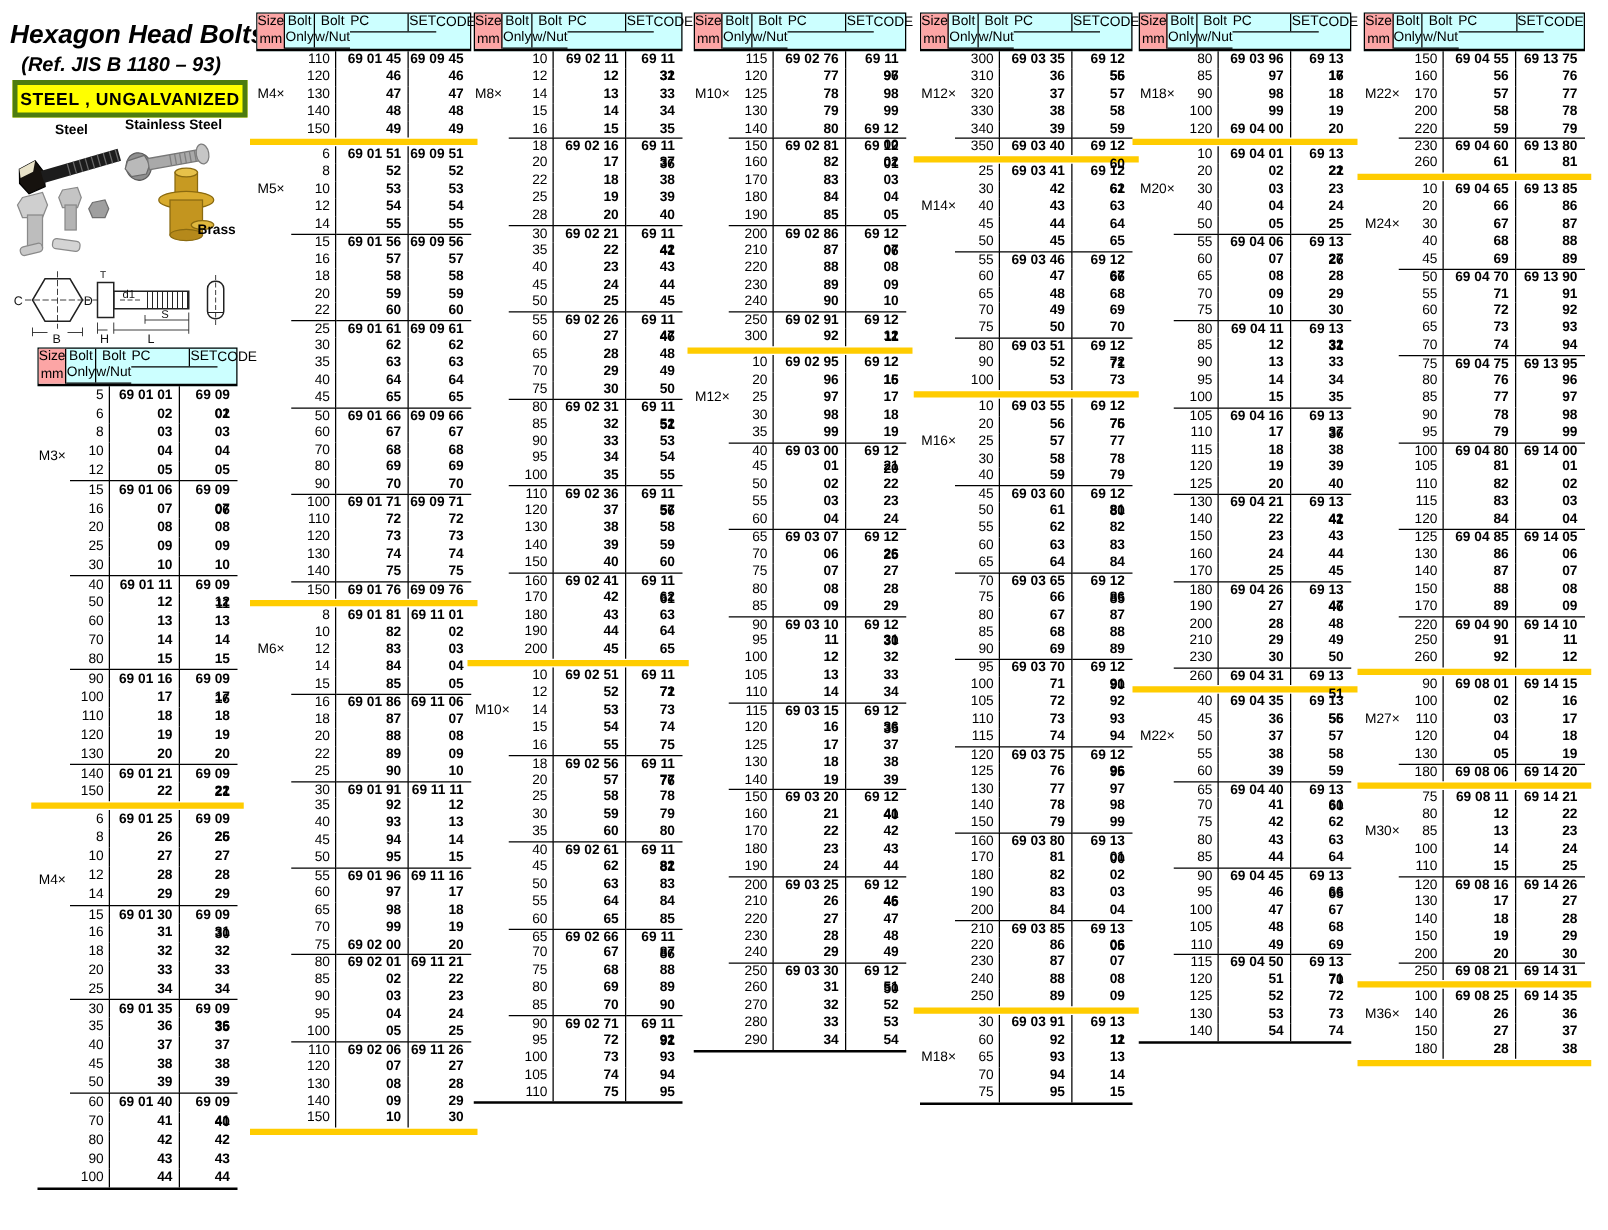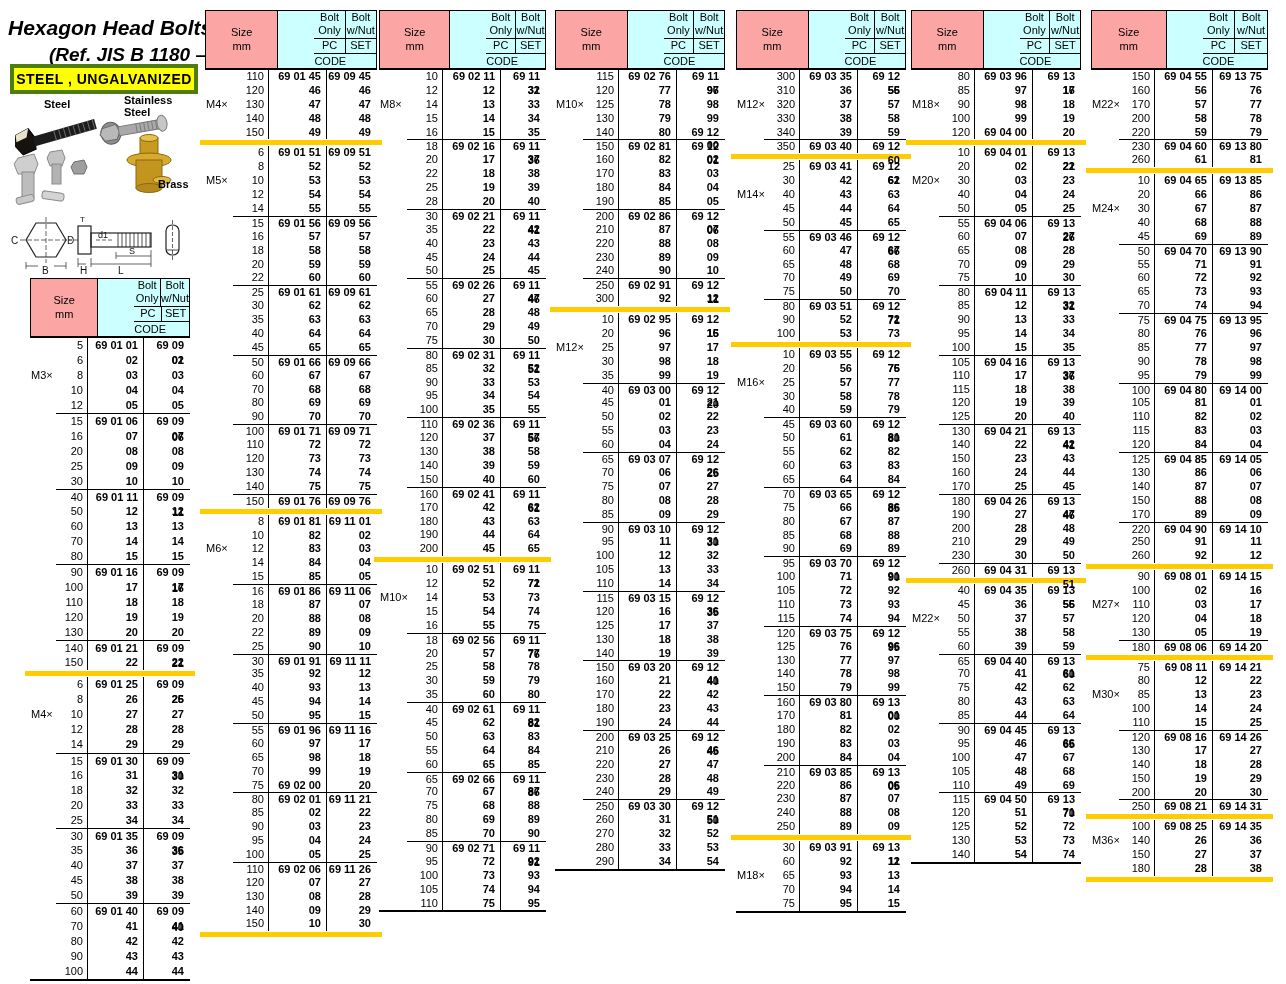--- a/index.html
+++ b/index.html
@@ -1,56 +1,56 @@
 <!DOCTYPE html>
 <html><head>
 <meta charset="utf-8">
 <style>
   html,body{margin:0;padding:0;background:#fff;}
   .page{position:relative;width:1286px;height:984px;background:#fff;overflow:hidden;
         font-family:"Liberation Sans",sans-serif;color:#000;}
   
   .title{position:absolute;left:8px;top:16px;font-style:italic;font-weight:bold;font-size:21px;}
-  .ref{position:absolute;left:17px;top:44px;font-style:italic;font-weight:bold;font-size:19px;margin-left:32px;}
+  .ref{position:absolute;left:17px;top:44px;font-style:italic;font-weight:bold;font-size:16px;}
   .banner{position:absolute;left:10px;top:64px;width:180px;background:#ffff00;border:4px solid #4d7c0f;
           text-align:center;font-weight:bold;font-size:14px;padding:3px 0;letter-spacing:.5px;}
   .photos{position:absolute;left:8px;top:92px;width:190px;height:122px;}
   .photos .lbl{position:absolute;font-weight:bold;font-size:11px;}
   .lbl-steel{left:36px;top:6px;}
-  .lbl-ss{left:92px;top:2px;font-size:10px;margin-left:24px;}
+  .lbl-ss{left:92px;top:2px;font-size:10px;}
   .lbl-brass{left:150px;top:86px;font-size:10px;}
   .diagram{position:absolute;left:8px;top:212px;width:185px;height:64px;}
   
   .table{position:absolute;font-size:11px;line-height:13.9px;}
   .t1{left:30px;top:278px;width:160px;}
   .t2{left:205px;top:10px;width:172px;}
   .t3{left:379px;top:10px;width:167px;}
   .t4{left:555px;top:10px;width:170px;}
   .t5{left:736px;top:10px;width:170px;}
   .t6{left:911px;top:10px;width:170px;}
   .t7{left:1091px;top:10px;width:177px;}
   .thead{display:flex;border:1px solid #000;border-bottom:2px solid #000;background:#ccffff;}
   .h-size{width:42%;background:#fca5a5;border-right:1px solid #000;display:flex;flex-direction:column;
           justify-content:center;align-items:center;}
-  .h-right{flex:1;display:flex;flex-direction:column;margin-left:36px;}
+  .h-right{flex:1;display:flex;flex-direction:row;}
   .h-row1{display:flex;border-bottom:1px solid #000;height:27px;}
-  .h-row2{display:flex;border-bottom:1px solid #000;height:14px;line-height:14px;}
+  .h-row2{display:flex;border-bottom:1px solid #000;height:14px;line-height:14px;gap:31px;}
   .h-cell{flex:1;text-align:center;line-height:13px;}
   .h-cell+.h-cell{border-left:1px solid #000;}
   .h-row3{text-align:left;height:14px;line-height:14px;}
   .tbody{}
   .tend{border-bottom:2px solid #000;}
   .row{display:flex;height:13.9px;align-items:stretch;}
   .t1 .row{height:15.1px;line-height:15.1px;}
   .c-m{width:28px;text-align:left;padding-left:1px;box-sizing:border-box;}
   .c-s{width:36px;text-align:right;padding-right:4px;border-right:1px solid #000;box-sizing:border-box;}
   .c-pc{width:58px;text-align:right;padding-right:5px;border-right:1px solid #000;
         font-weight:bold;box-sizing:border-box;}
   .c-set{flex:1;text-align:right;padding-right:6px;font-weight:bold;box-sizing:border-box;}
-  .t1 .c-m{width:26px;} .t1 .c-s{width:32px;} .t1 .c-pc{width:56px;}
+  .t1 .c-m{width:26px;margin-top:19px;} .t1 .c-s{width:32px;} .t1 .c-pc{width:56px;}
   .group .row:first-child .c-s,.group .row:first-child .c-pc,.group .row:first-child .c-set{
         border-top:1px solid #000;}
   .tbody > .group:first-child .row:first-child .c-s,
   .tbody > .group:first-child .row:first-child .c-pc,
   .tbody > .group:first-child .row:first-child .c-set{border-top:none;}
   .ysep + .group .row:first-child .c-s,
   .ysep + .group .row:first-child .c-pc,
   .ysep + .group .row:first-child .c-set{border-top:none;}
   .ysep{height:5px;background:#ffcc00;margin:1px -5px;}
 </style>

